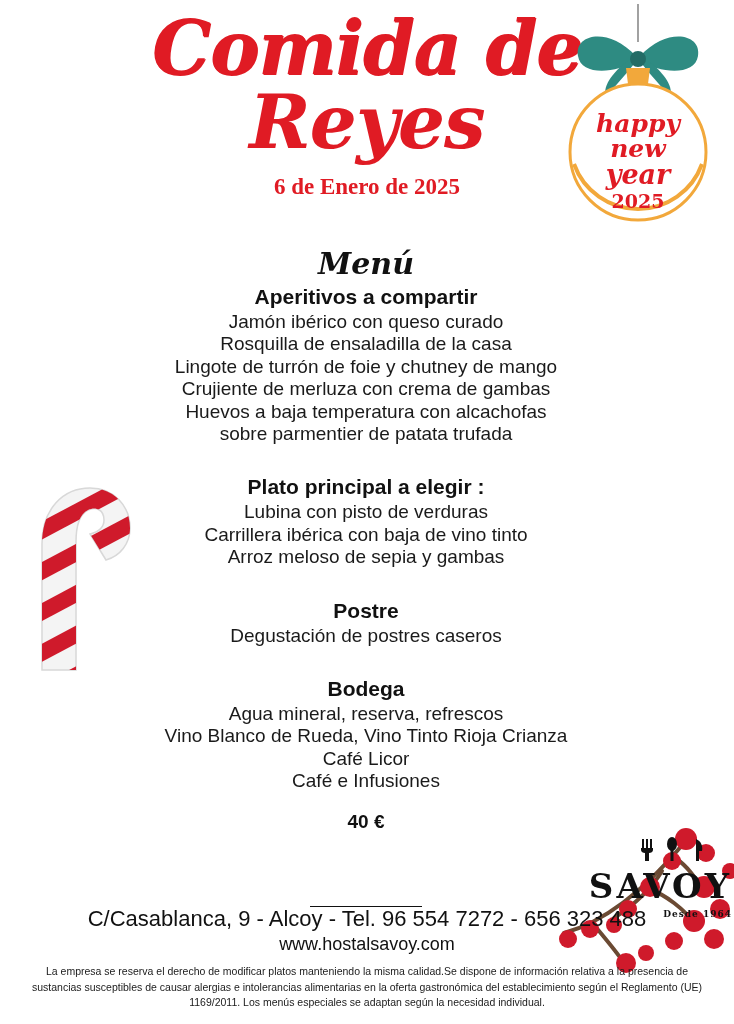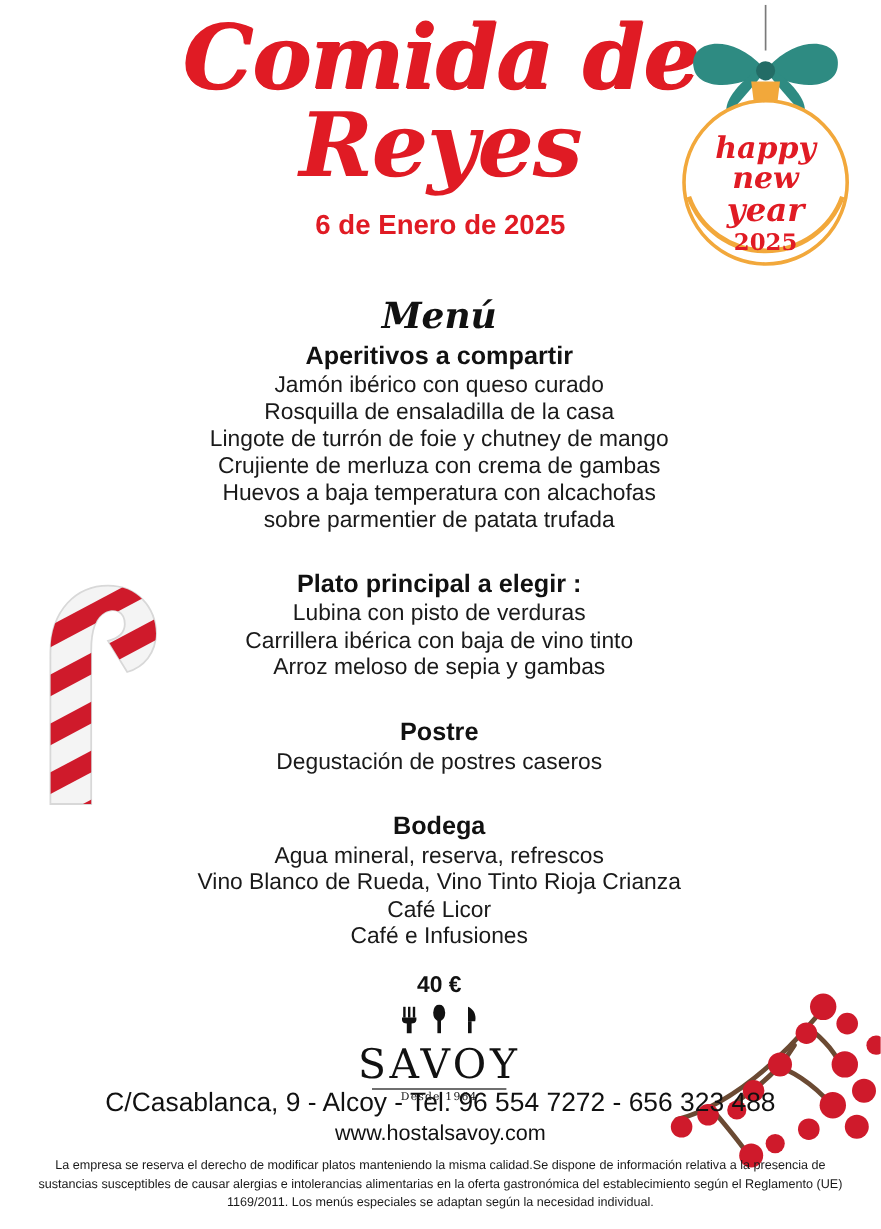--- a/index.html
+++ b/index.html
@@ -47,21 +47,21 @@
   }
   .title-line2 {
     font-size: 74px;
     margin-top: 6px;
   }
   .subtitle-date {
     margin-top: 18px;
     font-size: 23px;
     font-weight: bold;
     color: #e01b24;
-    font-family: Liberation Sans, sans-serif;
+    font-family: Liberation Serif, serif;
   }
 
   
   .ornament {
     position: absolute;
     top: 4px;
     right: 26px;
     width: 140px;
     height: 240px;
   }
@@ -101,21 +101,22 @@
   .price {
     font-size: 19px;
     font-weight: bold;
     margin-top: 18px;
     color: #111;
   }
 
   
   .logo-block {
     margin-top: 4px;
-    text-align: center;
+    text-align: right;
+    font-weight: bold;
   }
   .logo-utensils {
     height: 26px;
     margin-bottom: 2px;
   }
   .logo-name {
     font-family: "DejaVu Serif", serif;
     font-size: 34px;
     letter-spacing: 3px;
     color: #111;

